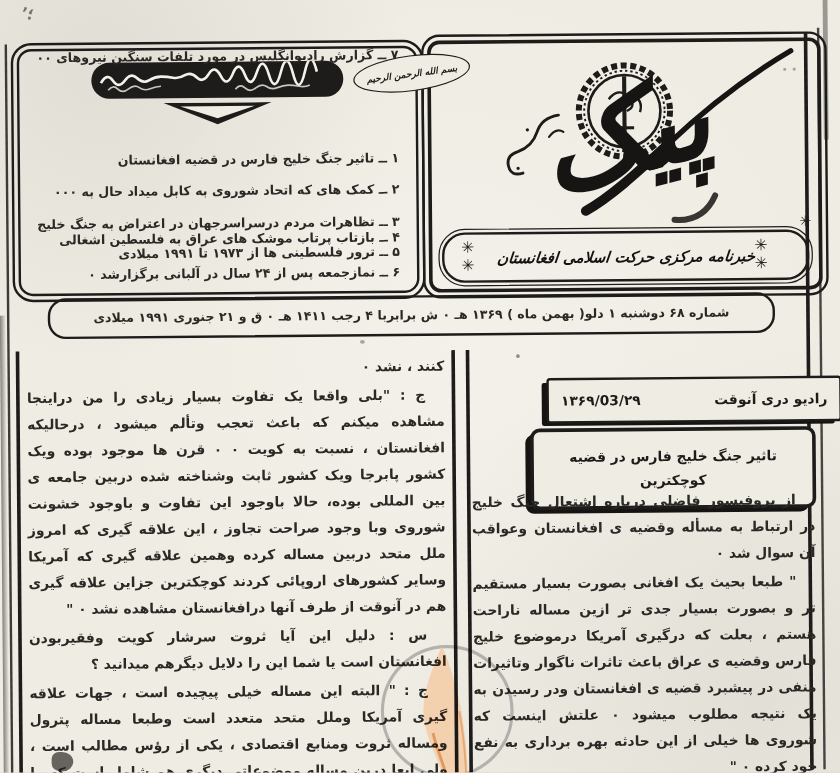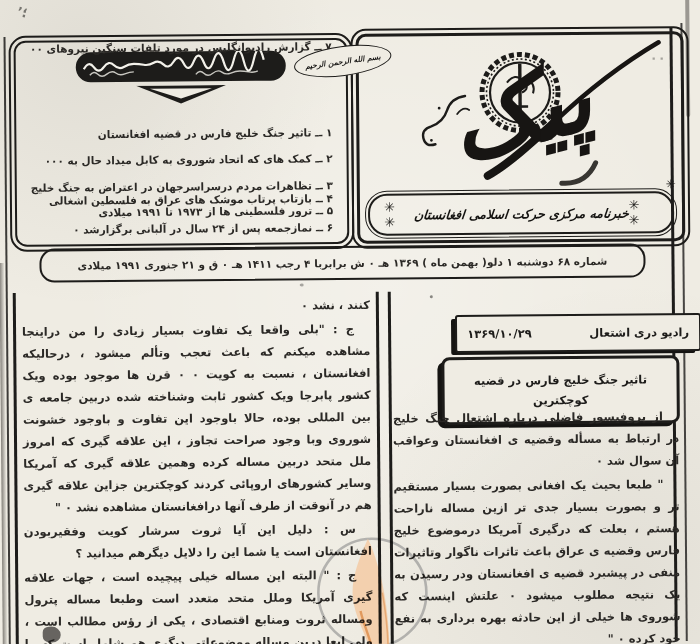--- a/index.html
+++ b/index.html
@@ -181,22 +181,22 @@
         <span class="asterisks">✳ ✳</span>
         <span class="subtitle-text">خبرنامه مرکزی حرکت اسلامی افغانستان</span>
         <span class="asterisks">✳ ✳</span>
         <span class="asterisk-outer">✳</span>
       </div>
     </div>
 
     <div class="dateline">شماره ۶۸ دوشنبه ۱ دلو( بهمن ماه ) ۱۳۶۹ هـ ۰ ش برابربا ۴ رجب ۱۴۱۱ هـ ۰ ق و ۲۱ جنوری ۱۹۹۱ میلادی</div>
 
     <div class="radio-box">
-      <span>رادیو دری اشتعال</span>
-      <span>۱۳۶۹/۱۰/۲۹</span>
+      <span>رادیو دری آنوقت</span>
+      <span>۱۳۶۹/03/۲۹</span>
     </div>
     <div class="article-title-box">
       <span>تاثیر جنگ خلیج فارس در قضیه</span>
       <span>کوچکترین</span>
     </div>
     <div class="col right-col">
       <p>از پروفیسور فاضلی درباره اشتعال جنگ خلیج در ارتباط به مسأله وقضیه ی افغانستان وعواقب آن سوال شد ۰</p>
       <p>" طبعا بحیث یک افغانی بصورت بسیار مستقیم تر و بصورت بسیار جدی تر ازین مساله ناراحت هستم ، بعلت که درگیری آمریکا درموضوع خلیج فارس وقضیه ی عراق باعث تاثرات ناگوار وتاثیرات منفی در پیشبرد قضیه ی افغانستان ودر رسیدن به یک نتیجه مطلوب میشود ۰ علتش اینست که شوروی ها خیلی از این حادثه بهره برداری به نفع خود کرده ۰ "</p>
 
     </div>

